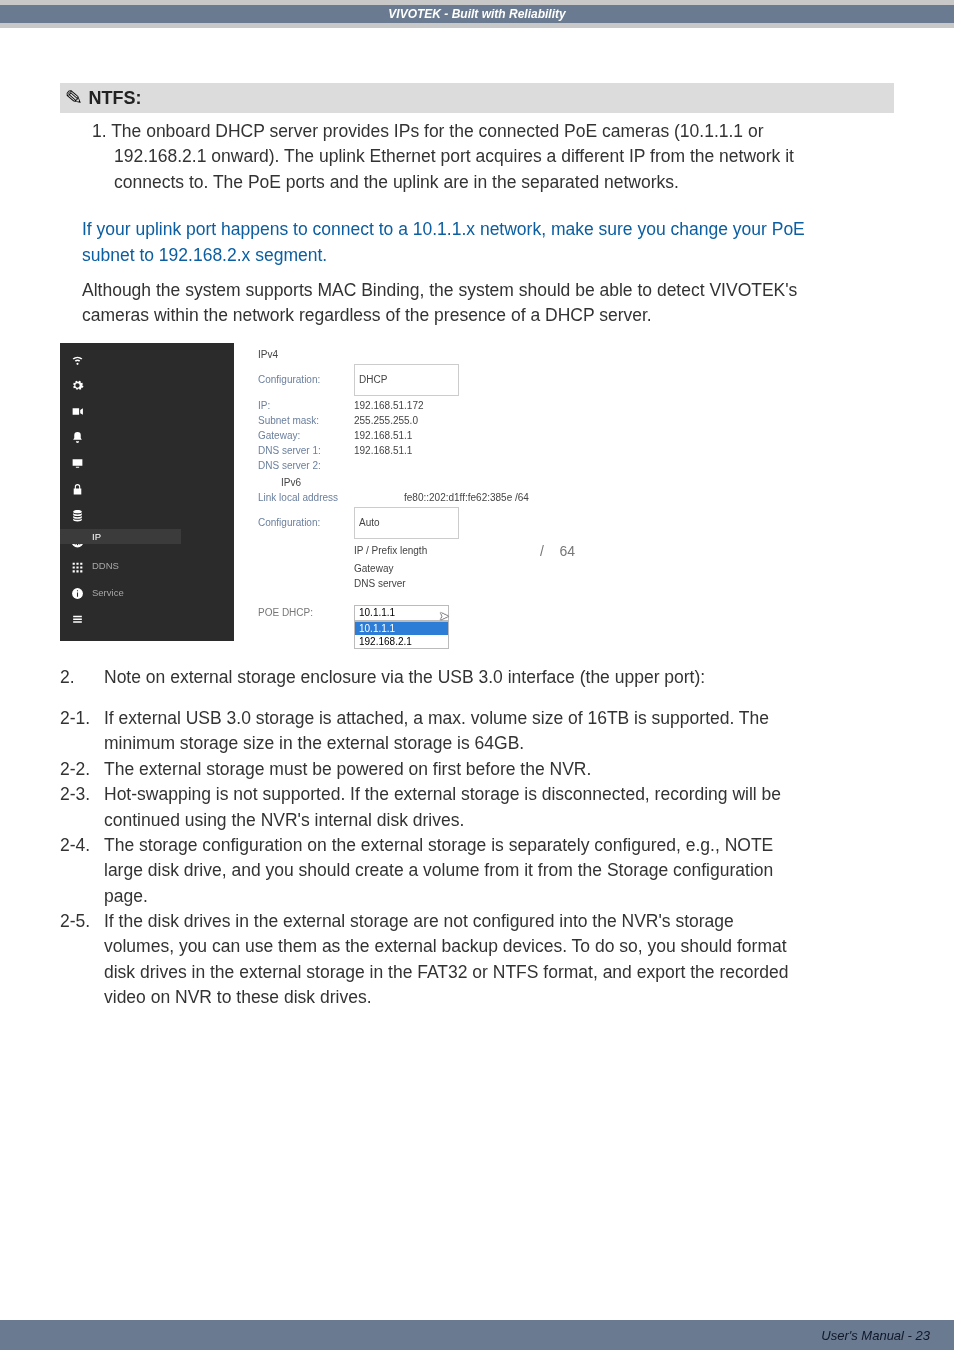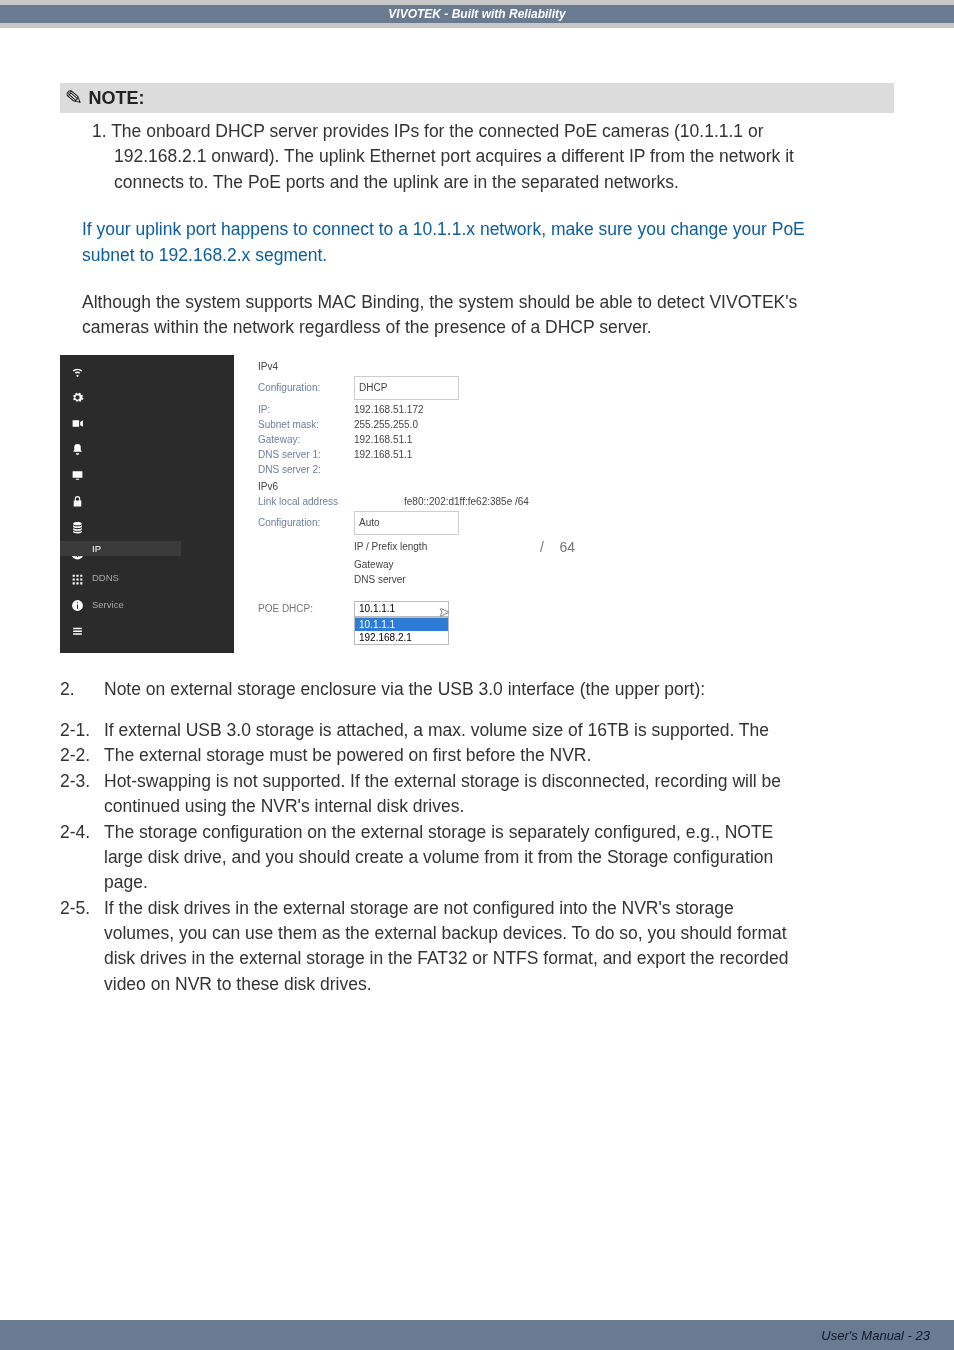--- a/index.html
+++ b/index.html
@@ -79,30 +79,30 @@
     background: #fff;
     padding: 6px 0 0 24px;
     font-size: 10px;
   }
   .ip-row { display: flex; margin-bottom: 4px; align-items: center; }
   .ip-label { width: 96px; color: #6a7f9e; }
   .ip-label.black { color: #444; font-weight: normal; }
   .ip-value { color: #444; }
   .ip-input {
     border: 1px solid #ccc;
-    height: 24px;
+    height: 32px;
     width: 105px;
     font-size: 10px;
     padding: 0 4px;
     display: inline-flex;
     align-items: center;
     background: #fff;
     color: #444;
   }
-  .ip-sep { margin-top: 6px; }
+  .ip-sep { margin-top: 6px; margin-left: 23px; }
   .slash64 { margin-left: 86px; color: #777; font-size: 14px; }
   .poe-dropdown {
     position: relative;
     display: inline-block;
   }
   .poe-sel {
     border: 1px solid #bbb;
     height: 16px;
     width: 95px;
     font-size: 10px;
@@ -198,35 +198,35 @@
 <div class="header-bar">
   <div class="header-line">
     <span>VIVOTEK - Built with Reliability</span>
   </div>
 </div>
 
 <div class="page-body">
 
   <div class="note-box-header">
     <span class="pencil-icon">✎</span>
-    <span class="note-label">NOTE:</span>
+    <span class="note-label">NTFS:</span>
   </div>
 
   <div class="body-text list1">
     <div>1. The onboard DHCP server provides IPs for the connected PoE cameras (10.1.1.1 or</div>
     <div class="indent">192.168.2.1 onward). The uplink Ethernet port acquires a different IP from the network it</div>
     <div class="indent">connects to. The PoE ports and the uplink are in the separated networks.</div>
   </div>
 
   <div class="body-text indent blue-text" style="margin-top:22px;">
     <div>If your uplink port happens to connect to a 10.1.1.x network, make sure you change your PoE</div>
     <div>subnet to 192.168.2.x segment.</div>
   </div>
 
-  <div class="body-text indent" style="margin-top:22px;">
+  <div class="body-text indent" style="margin-top:10px;">
     <div>Although the system supports MAC Binding, the system should be able to detect VIVOTEK's</div>
     <div>cameras within the network regardless of the presence of a DHCP server.</div>
   </div>
 
   <div class="screenshot">
     <div class="sidebar">
       <div class="sidebar-inner">
         <div class="icon-col">
           <span><svg class="ic" viewBox="0 0 24 24">
                 <path d="M12 18a2 2 0 100 4 2 2 0 000-4zm-5-4a8 8 0 0110 0l-2 2a5 5 0 00-6 0zm-4-4a14 14 0 0118 0l-2 2a11 11 0 00-14 0z"></path>
@@ -342,20 +342,24 @@
     <div class="n-item">
         <span class="n-num">2.</span>
         <span class="n-body">Note on external storage enclosure via the USB 3.0 interface (the upper port):</span>
       </div>
     <div class="spacer"></div>
     <div class="n-item">
         <span class="n-num">2-1.</span>
         <span class="n-body">If external USB 3.0 storage is attached, a max. volume size of 16TB is supported. The</span>
       </div>
     <div class="n-item">
+        <span class="n-num"></span>
+        <span class="n-body">minimum storage size in the external storage is 64GB.</span>
+      </div>
+    <div class="n-item">
         <span class="n-num">2-2.</span>
         <span class="n-body">The external storage must be powered on first before the NVR.</span>
       </div>
     <div class="n-item">
         <span class="n-num">2-3.</span>
         <span class="n-body">Hot-swapping is not supported. If the external storage is disconnected, recording will be</span>
       </div>
     <div class="n-item">
         <span class="n-num"></span>
         <span class="n-body">continued using the NVR's internal disk drives.</span>

